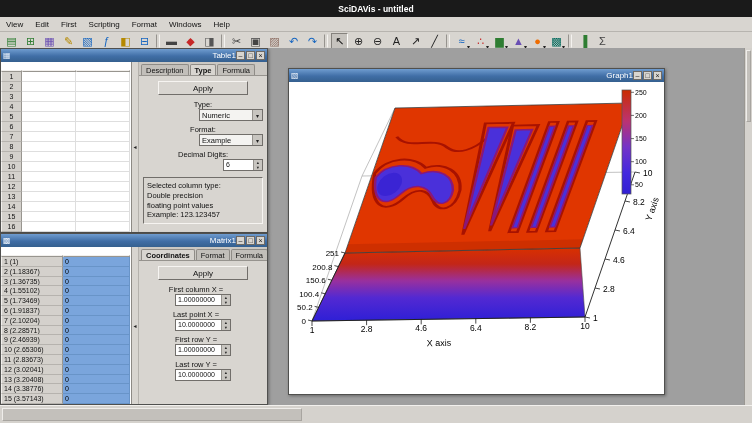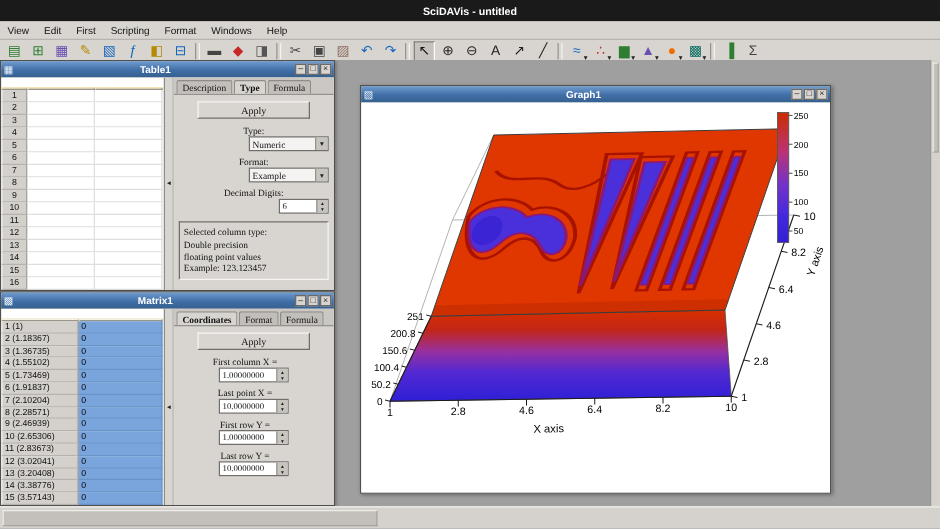--- a/index.html
+++ b/index.html
@@ -21,21 +21,21 @@
   .mdi{position:absolute;left:0;top:48px;width:752px;height:357px;background:#9f9f9f;overflow:hidden;}
   .vscroll{position:absolute;right:0;top:0;width:8px;height:357px;background:#d5d2cd;border-left:1px solid #9a9792;}
   .vthumb{position:absolute;left:1px;top:2px;width:5px;height:72px;background:#c3c0bb;border:1px solid #a8a5a0;border-top-color:#efedea;border-left-color:#efedea;}
   .hscrollband{position:absolute;left:0;top:405px;width:752px;height:18px;background:#d5d2cd;border-top:1px solid #f2f0ed;}
   .hthumb{position:absolute;left:2px;top:2px;width:300px;height:13px;background:#c3c0bb;border:1px solid #a8a5a0;border-top-color:#efedea;border-left-color:#efedea;}
 
   
   .window{position:absolute;background:#d8d5d0;border:1px solid #50504e;box-shadow:1px 1px 3px rgba(0,0,0,.35);}
   .wtitle{height:13px;background:linear-gradient(180deg,#6f9ccf 0%,#406ea6 55%,#35608f 100%);display:flex;align-items:center;padding:0 2px;color:#fff;}
   .wicon{font-size:8px;margin-right:2px;color:#eaf1fa;}
-  .wtext{flex:1;text-align:center;font-size:8px;font-weight:bold;white-space:nowrap;overflow:hidden;}
+  .wtext{flex:1;text-align:right;font-size:8px;font-weight:normal;white-space:nowrap;overflow:hidden;}
   .wbtns{display:flex;gap:1px;}
   .wbtn{width:9px;height:9px;background:#d8d5d0;border:1px solid #6d6a66;font-size:7px;line-height:7px;text-align:center;color:#222;cursor:default;}
   .wbody{height:calc(100% - 13px);display:flex;overflow:hidden;background:#d8d5d0;}
 
   
   .grid-area{background:#fff;border-right:1px solid #8d8a85;overflow:hidden;flex:0 0 auto;}
   .ghead,.trow{display:flex;}
   .hcell{background:#eab308;border-right:1px solid #98958f;border-bottom:1px solid #98958f;border-top:1px solid #f2f0ed;border-left:1px solid #f2f0ed;font-size:7.5px;overflow:hidden;white-space:nowrap;margin-top:8px;}
   .rowh{background:#d4d1cc;border-right:1px solid #98958f;border-bottom:1px solid #b6b3ae;border-left:1px solid #f2f0ed;font-size:7px;text-align:center;overflow:hidden;white-space:nowrap;}
   .cell{background:#fff;border-right:1px solid #dedede;border-bottom:1px solid #dedede;}
@@ -47,21 +47,21 @@
   
   .m1 .ghead{height:10px;} .m1 .trow{height:9.8px;}
   .m1 .c-rlab{width:62px;} .m1 .c-col{width:67px;text-align:center;line-height:9px;}
   .m1 .rowh{width:62px;text-align:left;padding-left:2px;line-height:9px;}
   .m1 .mcell{width:67px;line-height:9px;}
 
   .splitter{width:7px;background:#d8d5d0;border-right:1px solid #b5b2ad;display:flex;align-items:center;justify-content:center;flex:0 0 auto;}
   .spl-arrow{font-size:5px;color:#222;}
 
   
-  .panel{flex:1;display:flex;flex-direction:column;background:#d8d5d0;overflow:hidden;font-family:Liberation Serif, serif;}
+  .panel{flex:1;display:flex;flex-direction:column;background:#d8d5d0;overflow:hidden;}
   .tabs{display:flex;height:14px;padding:2px 2px 0;gap:1px;background:#cbc8c3;border-bottom:1px solid #96938e;}
   .tab{padding:1px 4px 0;font-size:7.5px;background:#c2bfba;border:1px solid #8f8c87;border-bottom:none;border-radius:2px 2px 0 0;white-space:nowrap;}
   .tab[data-active="true"]{background:#d8d5d0;font-weight:bold;}
   .pcontent{flex:1;padding:5px 4px;overflow:hidden;}
   .btn{display:block;margin:0 auto 5px;width:90px;height:14px;background:#d8d5d0;border:1px solid;border-color:#f6f4f1 #716e6a #716e6a #f6f4f1;font-size:8px;font-family:inherit;color:#111;}
   .frow{display:flex;align-items:center;margin:4px 0;flex-direction:column;}
   .flabel{font-size:7.5px;white-space:nowrap;}
   .combo{margin-left:auto;width:64px;height:12px;border:1px solid #716e6a;background:#f4f3f1;display:flex;align-items:center;}
   .combo-val{flex:1;padding-left:2px;font-size:7.5px;white-space:nowrap;overflow:hidden;}
   .combo-arrow{width:10px;height:100%;background:#c8c5c0;border-left:1px solid #96938e;font-size:6px;display:flex;align-items:center;justify-content:center;color:#222;}

